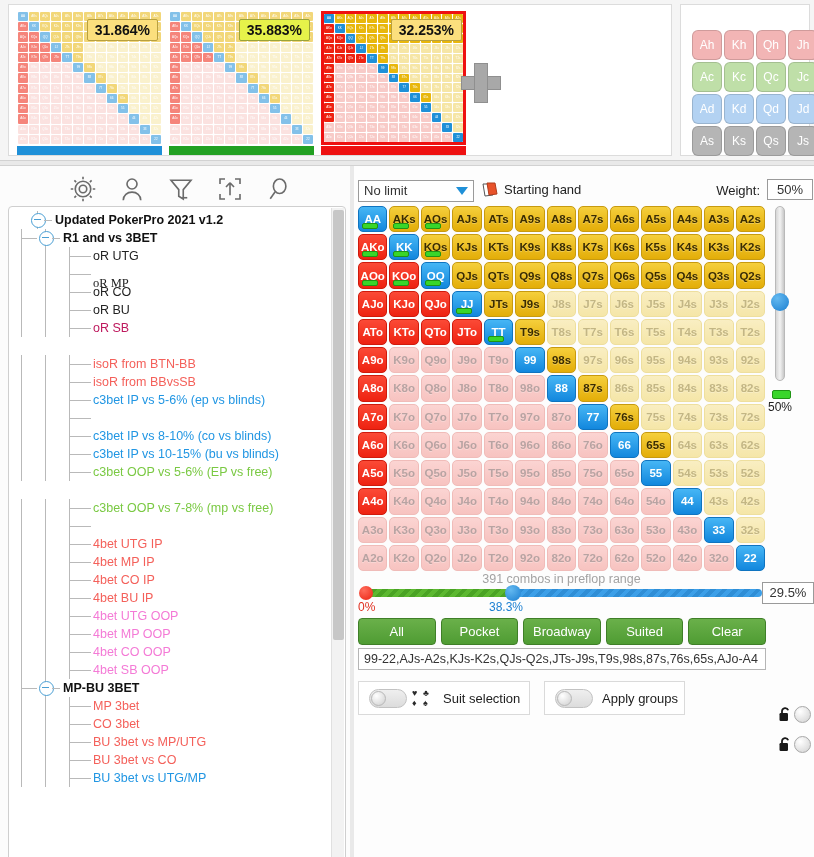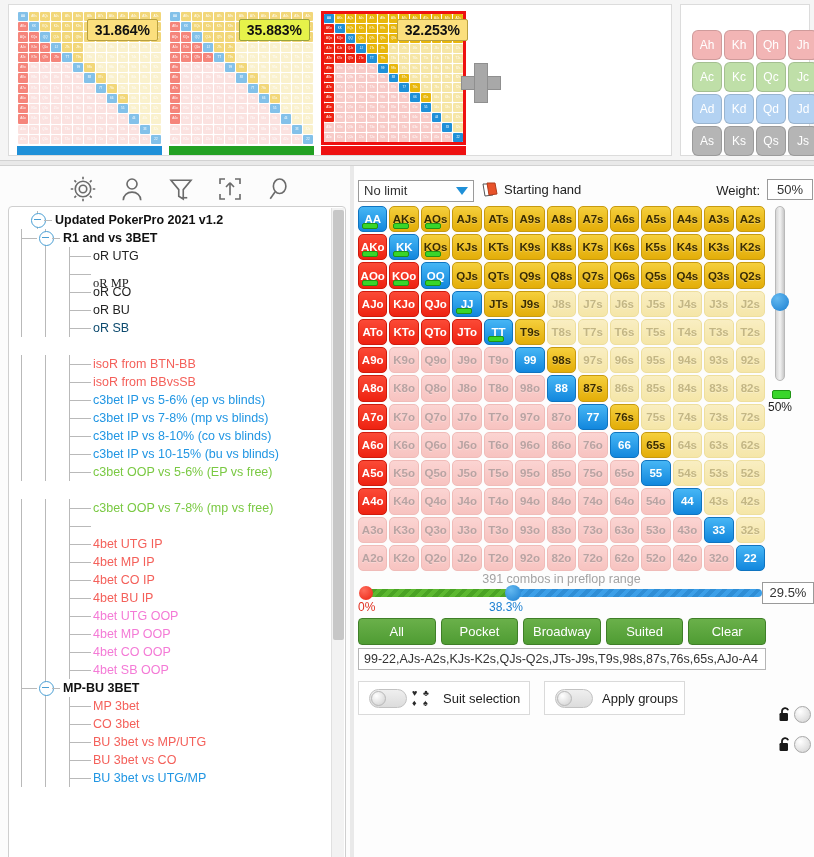--- a/index.html
+++ b/index.html
@@ -506,21 +506,21 @@
               <div class="tcell" style="background: rgb(248, 203, 200); opacity: 0.55;">72o</div>
               <div class="tcell" style="background: rgb(248, 203, 200); opacity: 0.55;">62o</div>
               <div class="tcell" style="background: rgb(248, 203, 200); opacity: 0.55;">52o</div>
               <div class="tcell" style="background: rgb(248, 203, 200); opacity: 0.55;">42o</div>
               <div class="tcell" style="background: rgb(248, 203, 200); opacity: 0.55;">32o</div>
               <div class="tcell" style="background: rgb(31, 144, 216); opacity: 0.55;">22</div>
             </div>
             <div class="pctbadge green">35.883%</div>
             <div class="bar" style="background: rgb(34, 160, 34);"></div>
           </div>
-          <div class="thumb selected" style="left: 312px; padding-left: 6px;">
+          <div class="thumb selected" style="left: 312px;">
             <div class="grid">
               <div class="tcell" style="background: rgb(31, 144, 216); opacity: 1;">AA</div>
               <div class="tcell" style="background: rgb(232, 183, 12); opacity: 1;">AKs</div>
               <div class="tcell" style="background: rgb(232, 183, 12); opacity: 1;">AQs</div>
               <div class="tcell" style="background: rgb(232, 183, 12); opacity: 1;">AJs</div>
               <div class="tcell" style="background: rgb(232, 183, 12); opacity: 1;">ATs</div>
               <div class="tcell" style="background: rgb(232, 183, 12); opacity: 1;">A9s</div>
               <div class="tcell" style="background: rgb(232, 183, 12); opacity: 1;">A8s</div>
               <div class="tcell" style="background: rgb(232, 183, 12); opacity: 1;">A7s</div>
               <div class="tcell" style="background: rgb(232, 183, 12); opacity: 1;">A6s</div>
@@ -829,21 +829,21 @@
             <i class="tline" style="left: 36px; top: 0px; width: 1px; height: 18px;"></i>
             <i class="tline" style="left: 60px; top: 0px; width: 1px; height: 18px;"></i>
             <i class="tline" style="left: 60px; top: 9px; width: 22px; height: 1px;"></i>
             <span class="lbl" style="position: absolute; left: 82px; top: 0px; color: rgb(34, 34, 34);">oR BU</span>
           </div>
           <div class="tnode" style="position: absolute; left: 0px; top: 112px; width: 320px;">
             <i class="tline" style="left: 12px; top: 0px; width: 1px; height: 18px;"></i>
             <i class="tline" style="left: 36px; top: 0px; width: 1px; height: 18px;"></i>
             <i class="tline" style="left: 60px; top: 0px; width: 1px; height: 18px;"></i>
             <i class="tline" style="left: 60px; top: 9px; width: 22px; height: 1px;"></i>
-            <span class="lbl" style="position: absolute; left: 82px; top: 0px; color: #0c4a6e; text-align: right;">oR SB</span>
+            <span class="lbl" style="position: absolute; left: 82px; top: 0px; color: #be185d; text-align: right;">oR SB</span>
           </div>
           <div class="tnode" style="position: absolute; left: 0px; top: 148px; width: 320px;">
             <i class="tline" style="left: 12px; top: 0px; width: 1px; height: 18px;"></i>
             <i class="tline" style="left: 36px; top: 0px; width: 1px; height: 18px;"></i>
             <i class="tline" style="left: 60px; top: 0px; width: 1px; height: 18px;"></i>
             <i class="tline" style="left: 60px; top: 9px; width: 22px; height: 1px;"></i>
             <span class="lbl" style="position: absolute; left: 82px; top: 0px; color: rgb(244, 96, 90);">isoR from BTN-BB</span>
           </div>
           <div class="tnode" style="position: absolute; left: 0px; top: 166px; width: 320px;">
             <i class="tline" style="left: 12px; top: 0px; width: 1px; height: 18px;"></i>
@@ -857,21 +857,20 @@
             <i class="tline" style="left: 36px; top: 0px; width: 1px; height: 18px;"></i>
             <i class="tline" style="left: 60px; top: 0px; width: 1px; height: 18px;"></i>
             <i class="tline" style="left: 60px; top: 9px; width: 22px; height: 1px;"></i>
             <span class="lbl" style="position: absolute; left: 82px; top: 0px; color: rgb(33, 150, 227);">c3bet IP vs 5-6% (ep vs blinds)</span>
           </div>
           <div class="tnode" style="position: absolute; left: 0px; top: 202px; width: 320px;">
             <i class="tline" style="left: 12px; top: 0px; width: 1px; height: 18px;"></i>
             <i class="tline" style="left: 36px; top: 0px; width: 1px; height: 18px;"></i>
             <i class="tline" style="left: 60px; top: 0px; width: 1px; height: 18px;"></i>
             <i class="tline" style="left: 60px; top: 9px; width: 22px; height: 1px;"></i>
-            <span class="lbl" style="position: absolute; left: 82px; top: 0px; color: rgb(33, 150, 227);">c3bet IP vs 7-8% (mp vs blinds)</span>
           </div>
           <div class="tnode" style="position: absolute; left: 0px; top: 220px; width: 320px;">
             <i class="tline" style="left: 12px; top: 0px; width: 1px; height: 18px;"></i>
             <i class="tline" style="left: 36px; top: 0px; width: 1px; height: 18px;"></i>
             <i class="tline" style="left: 60px; top: 0px; width: 1px; height: 18px;"></i>
             <i class="tline" style="left: 60px; top: 9px; width: 22px; height: 1px;"></i>
             <span class="lbl" style="position: absolute; left: 82px; top: 0px; color: rgb(33, 150, 227);">c3bet IP vs 8-10% (co vs blinds)</span>
           </div>
           <div class="tnode" style="position: absolute; left: 0px; top: 238px; width: 320px;">
             <i class="tline" style="left: 12px; top: 0px; width: 1px; height: 18px;"></i>

